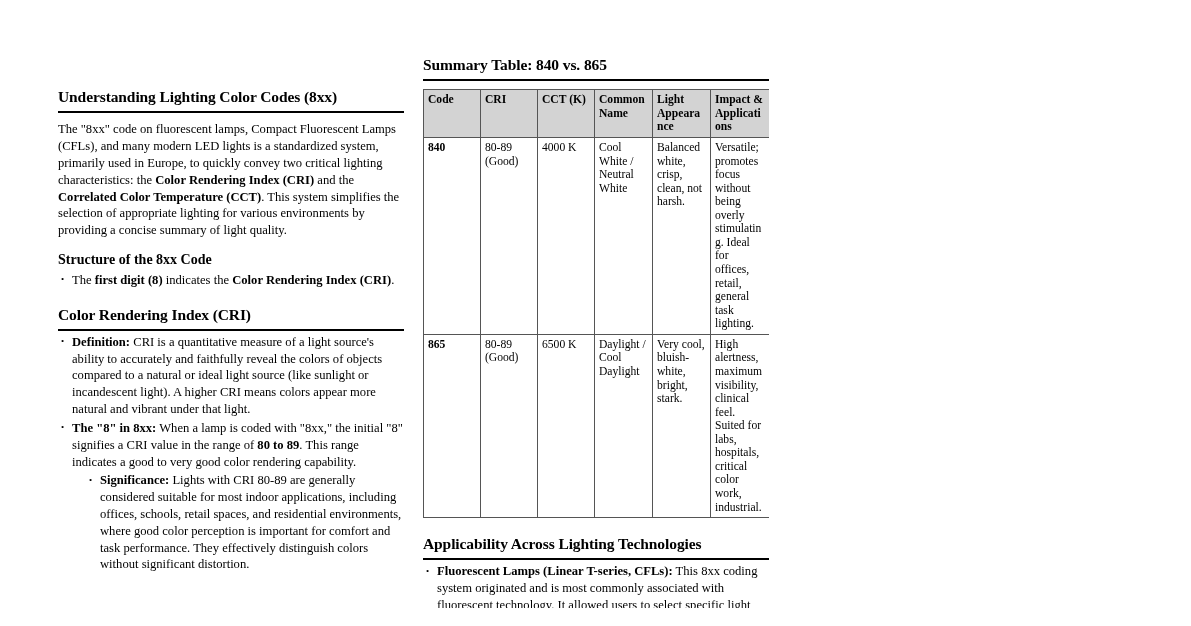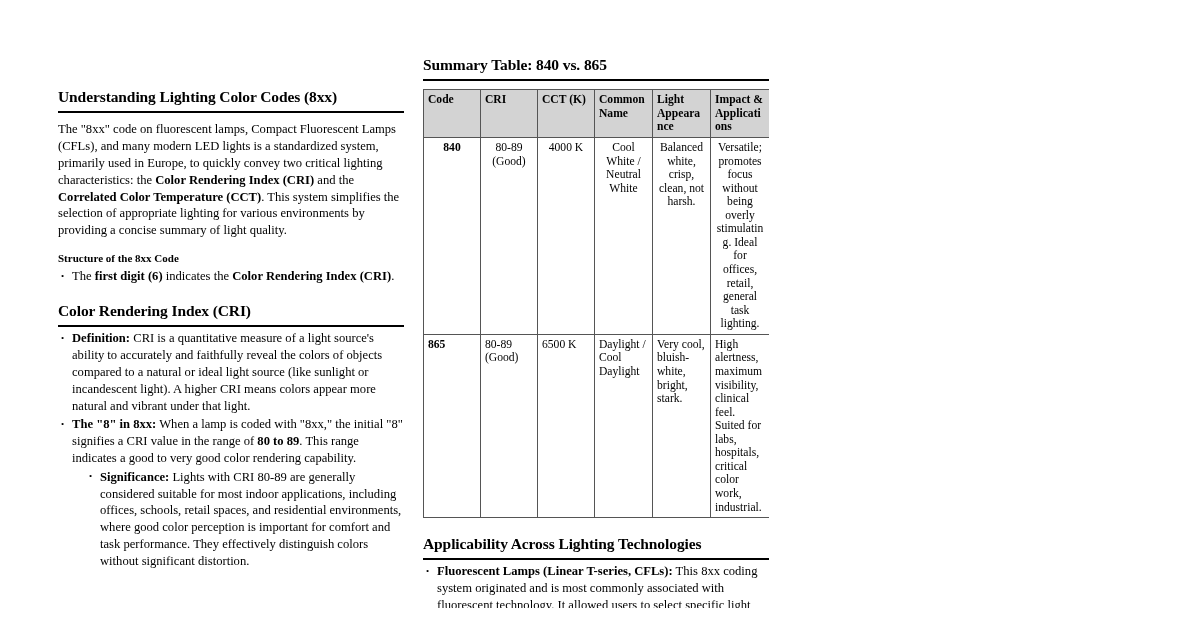--- a/index.html
+++ b/index.html
@@ -50,21 +50,21 @@
   h2.doc-h2 {
     font-size: 15.5px;
     line-height: 1.18;
     font-weight: bold;
     margin: 17px 0 0 0;
     padding: 0 0 5px 0;
     border-bottom: 2.5px solid #000;
     letter-spacing: -0.1px;
   }
   h3.doc-h3 {
-    font-size: 11px;
+    font-size: 14px;
     line-height: 1.2;
     font-weight: bold;
     margin: 13px 0 2px 0;
     padding: 0;
   }
   p.doc-p {
     font-size: 12.6px;
     line-height: 1.335;
     margin: 8px 0 0 0;
     text-align: left;
@@ -124,38 +124,38 @@
   table.summary-table td.code-cell {
     font-weight: bold;
   }
   col.c0 { width: 57px; }
   col.c1 { width: 57px; }
   col.c2 { width: 57px; }
   col.c3 { width: 58px; }
   col.c4 { width: 58px; }
   col.c5 { width: 59px; }
 
-  tr.row-840 td { height: 145px; text-align: center; }
+  tr.row-840 td { height: 145px; }
   tr.row-865 td { height: 122px; }
 </style>
 </head>
 <body>
 
 <div class="page">
 
   <div class="col col-left">
 
     <h1 class="doc-h1">Understanding Lighting Color Codes (8xx)</h1>
 
     <p class="doc-p"><span>The "8xx" code on fluorescent lamps, Compact Fluorescent Lamps (CFLs), and many modern LED lights is a standardized system, primarily used in Europe, to quickly convey two critical lighting characteristics: the </span><b>Color Rendering Index (CRI)</b><span> and the </span><b>Correlated Color Temperature (CCT)</b><span>. This system simplifies the selection of appropriate lighting for various environments by providing a concise summary of light quality.</span></p>
 
     <h3 class="doc-h3">Structure of the 8xx Code</h3>
 
     <ul class="doc-ul">
-      <li><span>The </span><b>first digit (6)</b><span> indicates the </span><b>Color Rendering Index (CRI)</b><span>.</span></li>
+      <li><span>The </span><b>first digit (8)</b><span> indicates the </span><b>Color Rendering Index (CRI)</b><span>.</span></li>
     </ul>
 
     <h2 class="doc-h2">Color Rendering Index (CRI)</h2>
 
     <ul class="doc-ul">
       <li><b>Definition:</b><span> CRI is a quantitative measure of a light source's ability to accurately and faithfully reveal the colors of objects compared to a natural or ideal light source (like sunlight or incandescent light). A higher CRI means colors appear more natural and vibrant under that light.</span></li>
       <li><b>The "8" in 8xx:</b><span> When a lamp is coded with "8xx," the initial "8" signifies a CRI value in the range of </span><b>80 to 89</b><span>. This range indicates a good to very good color rendering capability.</span>
         <ul class="doc-ul">
           <li><b>Significance:</b><span> Lights with CRI 80-89 are generally considered suitable for most indoor applications, including offices, schools, retail spaces, and residential environments, where good color perception is important for comfort and task performance. They effectively distinguish colors without significant distortion.</span></li>
         </ul>

